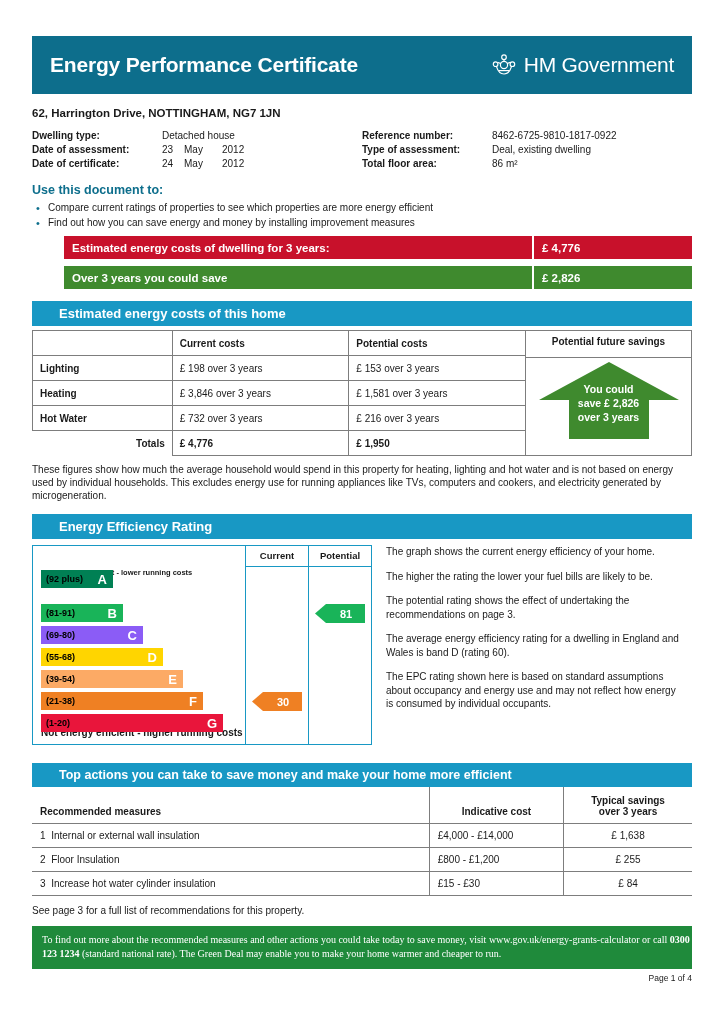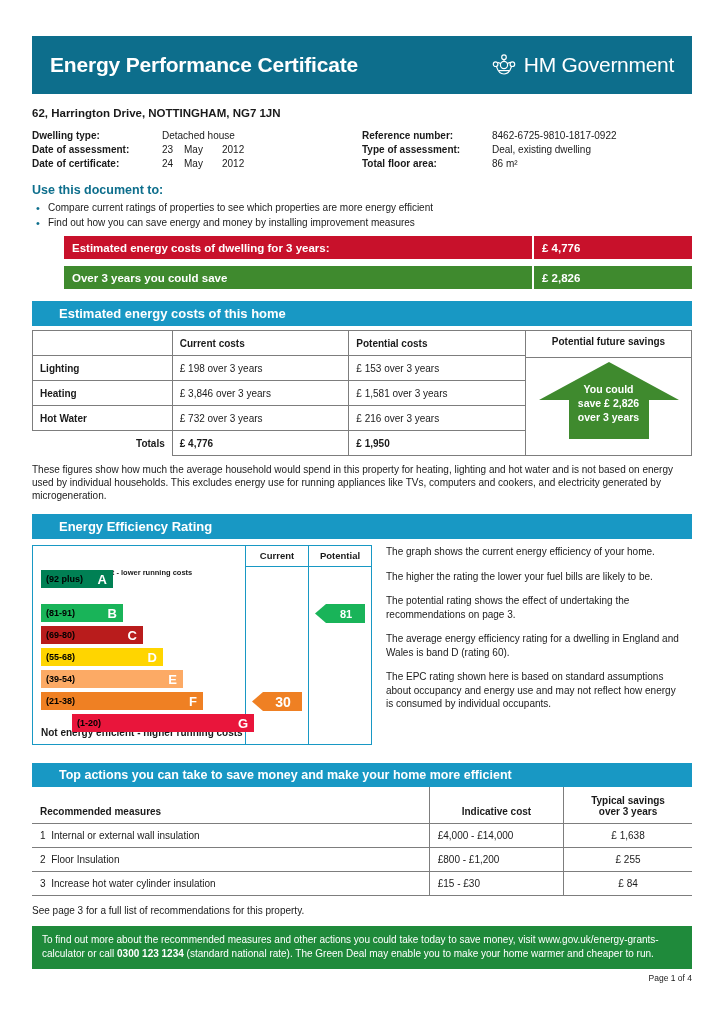--- a/index.html
+++ b/index.html
@@ -298,20 +298,21 @@
   }
 
   
   .greenbox {
     margin-top: 10px;
     background: #1f8a3b;
     color: #ffffff;
     font-size: 10px;
     line-height: 14px;
     padding: 7px 2px 8px 10px;
+    font-family: Liberation Serif, serif;
   }
   .greenbox .bold { font-weight: bold; }
   .pagenum {
     text-align: right;
     font-size: 8.5px;
     margin-top: 4px;
   }
 </style>
 </head>
 <body>
@@ -469,46 +470,46 @@
         <div class="vgbot">Not energy efficient - higher running costs</div>
 
         <div class="band" style="top:24px;  width:72px;  background:#008054;">
           <span class="range dark">(92 plus)</span>
           <span class="letter">A</span>
         </div>
         <div class="band" style="top:58px;  width:82px;  background:#19b459;">
           <span class="range dark">(81-91)</span>
           <span class="letter">B</span>
         </div>
-        <div class="band" style="top:80px;  width:102px; background:#b91c1c;">
+        <div class="band" style="top:80px;  width:102px; background:#8b5cf6;">
           <span class="range">(69-80)</span>
           <span class="letter">C</span>
         </div>
         <div class="band" style="top:102px; width:122px; background:#ffd500;">
           <span class="range">(55-68)</span>
           <span class="letter">D</span>
         </div>
         <div class="band" style="top:124px; width:142px; background:#fcaa65;">
           <span class="range">(39-54)</span>
           <span class="letter">E</span>
         </div>
         <div class="band" style="top:146px; width:162px; background:#ef8023;">
           <span class="range">(21-38)</span>
           <span class="letter">F</span>
         </div>
-        <div class="band" style="top:168px; width:182px; background:#e9153b;margin-left:31px;">
+        <div class="band" style="top:168px; width:182px; background:#e9153b;">
           <span class="range dark">(1-20)</span>
           <span class="letter">G</span>
         </div>
 
         <div style="position:absolute; left:219px; top:146px; width:50px; height:19px;">
           <svg width="50" height="19" viewBox="0 0 50 19" style="position:absolute;left:0;top:0;">
             <polygon points="0,9.5 11,0 50,0 50,19 11,19" fill="#ef8023"></polygon>
           </svg>
-          <div style="position:absolute;left:12px;top:0;width:38px;height:19px;display:flex;align-items:center;justify-content:center;color:#fff;font-size:14px;font-weight:bold;">30</div>
+          <div style="position:absolute;left:12px;top:0;width:38px;height:19px;display:flex;align-items:center;justify-content:center;color:#fff;font-size:11px;font-weight:bold;">30</div>
         </div>
 
         <div style="position:absolute; left:282px; top:58px; width:50px; height:19px;">
           <svg width="50" height="19" viewBox="0 0 50 19" style="position:absolute;left:0;top:0;">
             <polygon points="0,9.5 11,0 50,0 50,19 11,19" fill="#19b459"></polygon>
           </svg>
           <div style="position:absolute;left:12px;top:0;width:38px;height:19px;display:flex;align-items:center;justify-content:center;color:#fff;font-size:11px;font-weight:bold;">81</div>
         </div>
       </div>
     </div>

